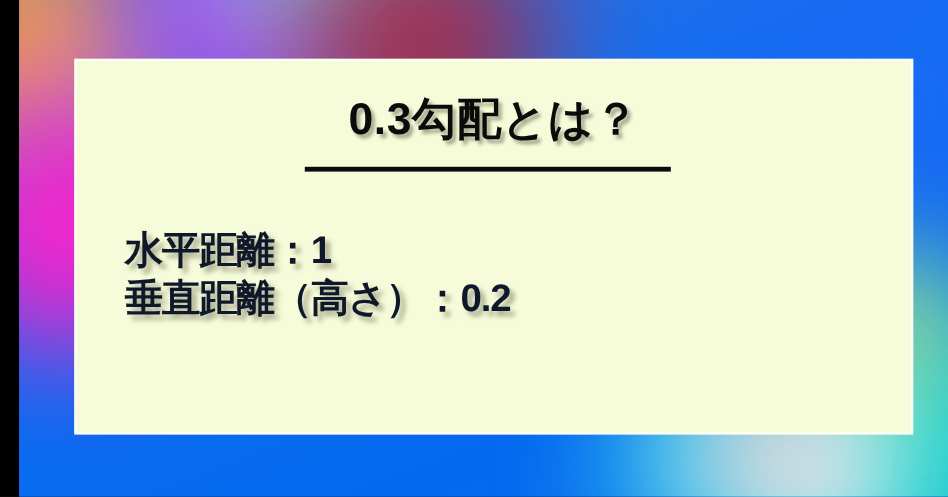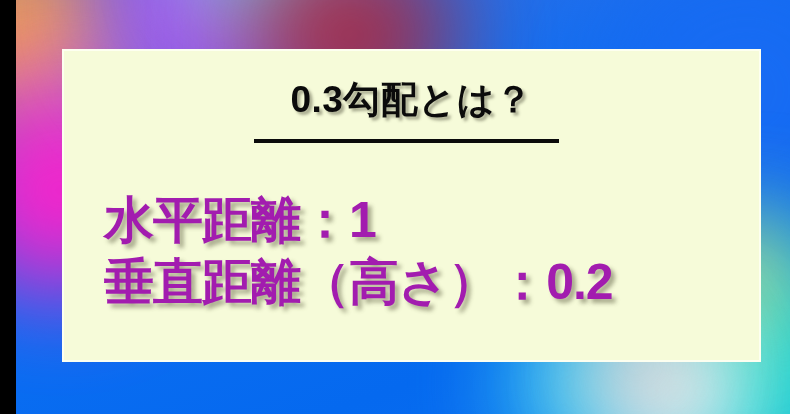--- a/index.html
+++ b/index.html
@@ -149,23 +149,23 @@
     background: #0b0b0b;
   }
 
   .body-block {
     position: absolute;
     left: 40px;
     right: 8px;
     top: 138px;
   }
   .body-line {
-    font-size: 50px;
+    font-size: 32px;
     font-weight: 700;
-    color: #a21caf;
+    color: #0f172a;
     line-height: 1.24;
     letter-spacing: -1px;
     white-space: nowrap;
     text-shadow: 4px 4px 4px rgba(70,70,45,0.45);
   }
 </style>
 </head>
 <body>
 
 <div id="slide">

